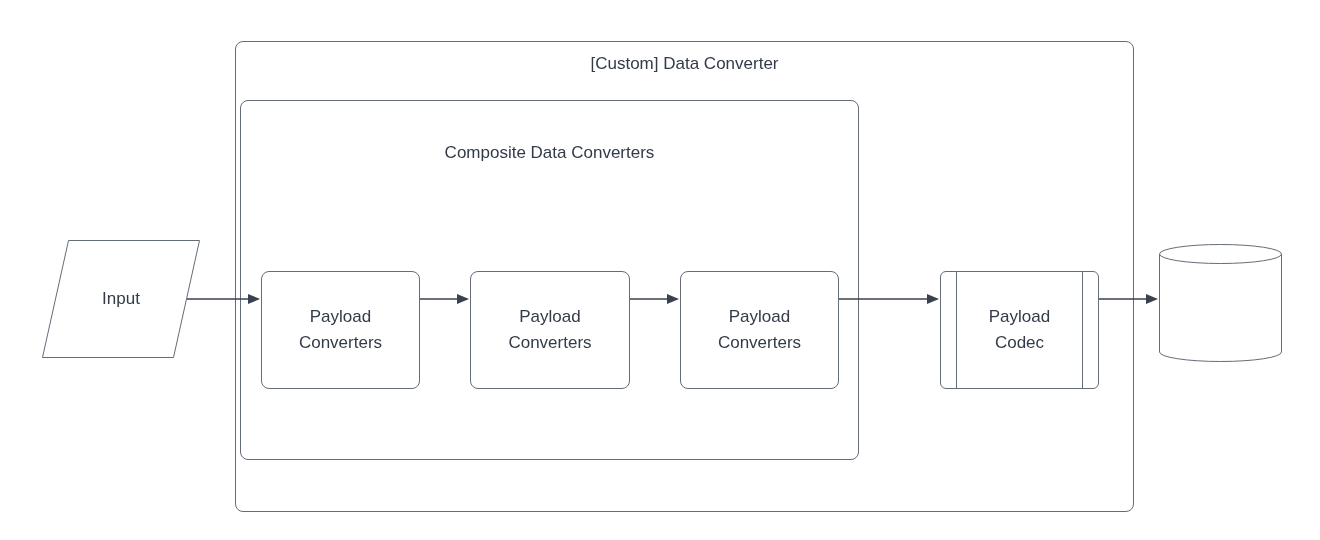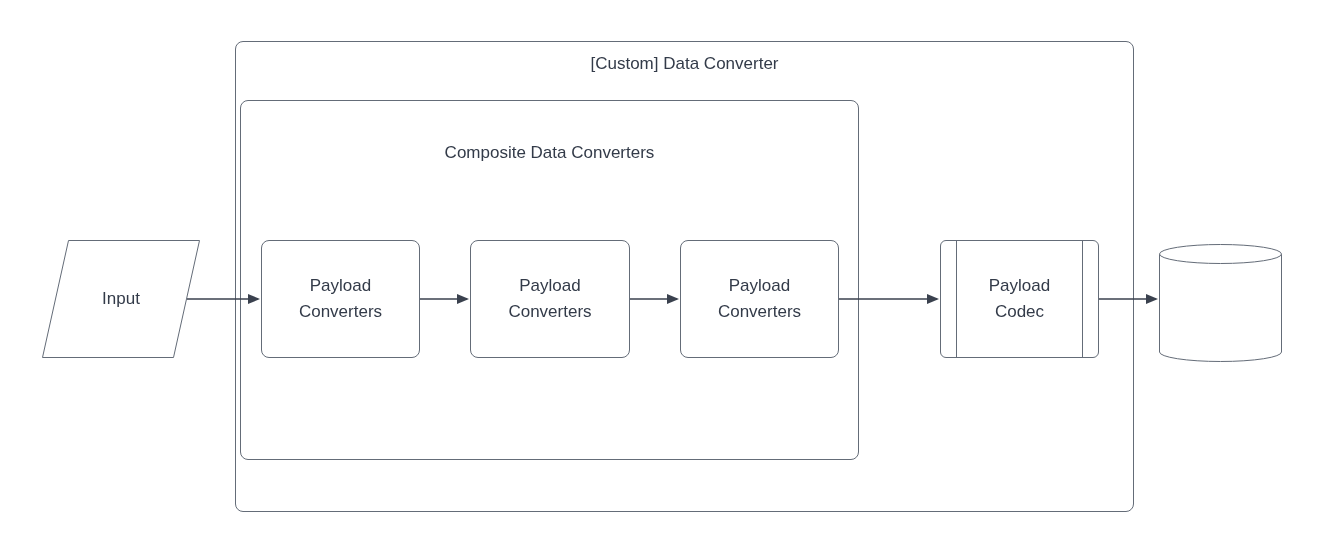--- a/index.html
+++ b/index.html
@@ -35,20 +35,21 @@
     position: absolute;
     box-sizing: border-box;
     display: flex;
     align-items: center;
     justify-content: center;
     text-align: center;
     font-size: 17px;
     line-height: 26px;
     color: #333b49;
     white-space: pre-line;
+    margin-top: 31px;
   }
   .rect-node {
     border: 1px solid #646c78;
     border-radius: 8px;
     background: #ffffff;
   }
   .codec-line {
     position: absolute;
     top: 0;
     bottom: 0;

